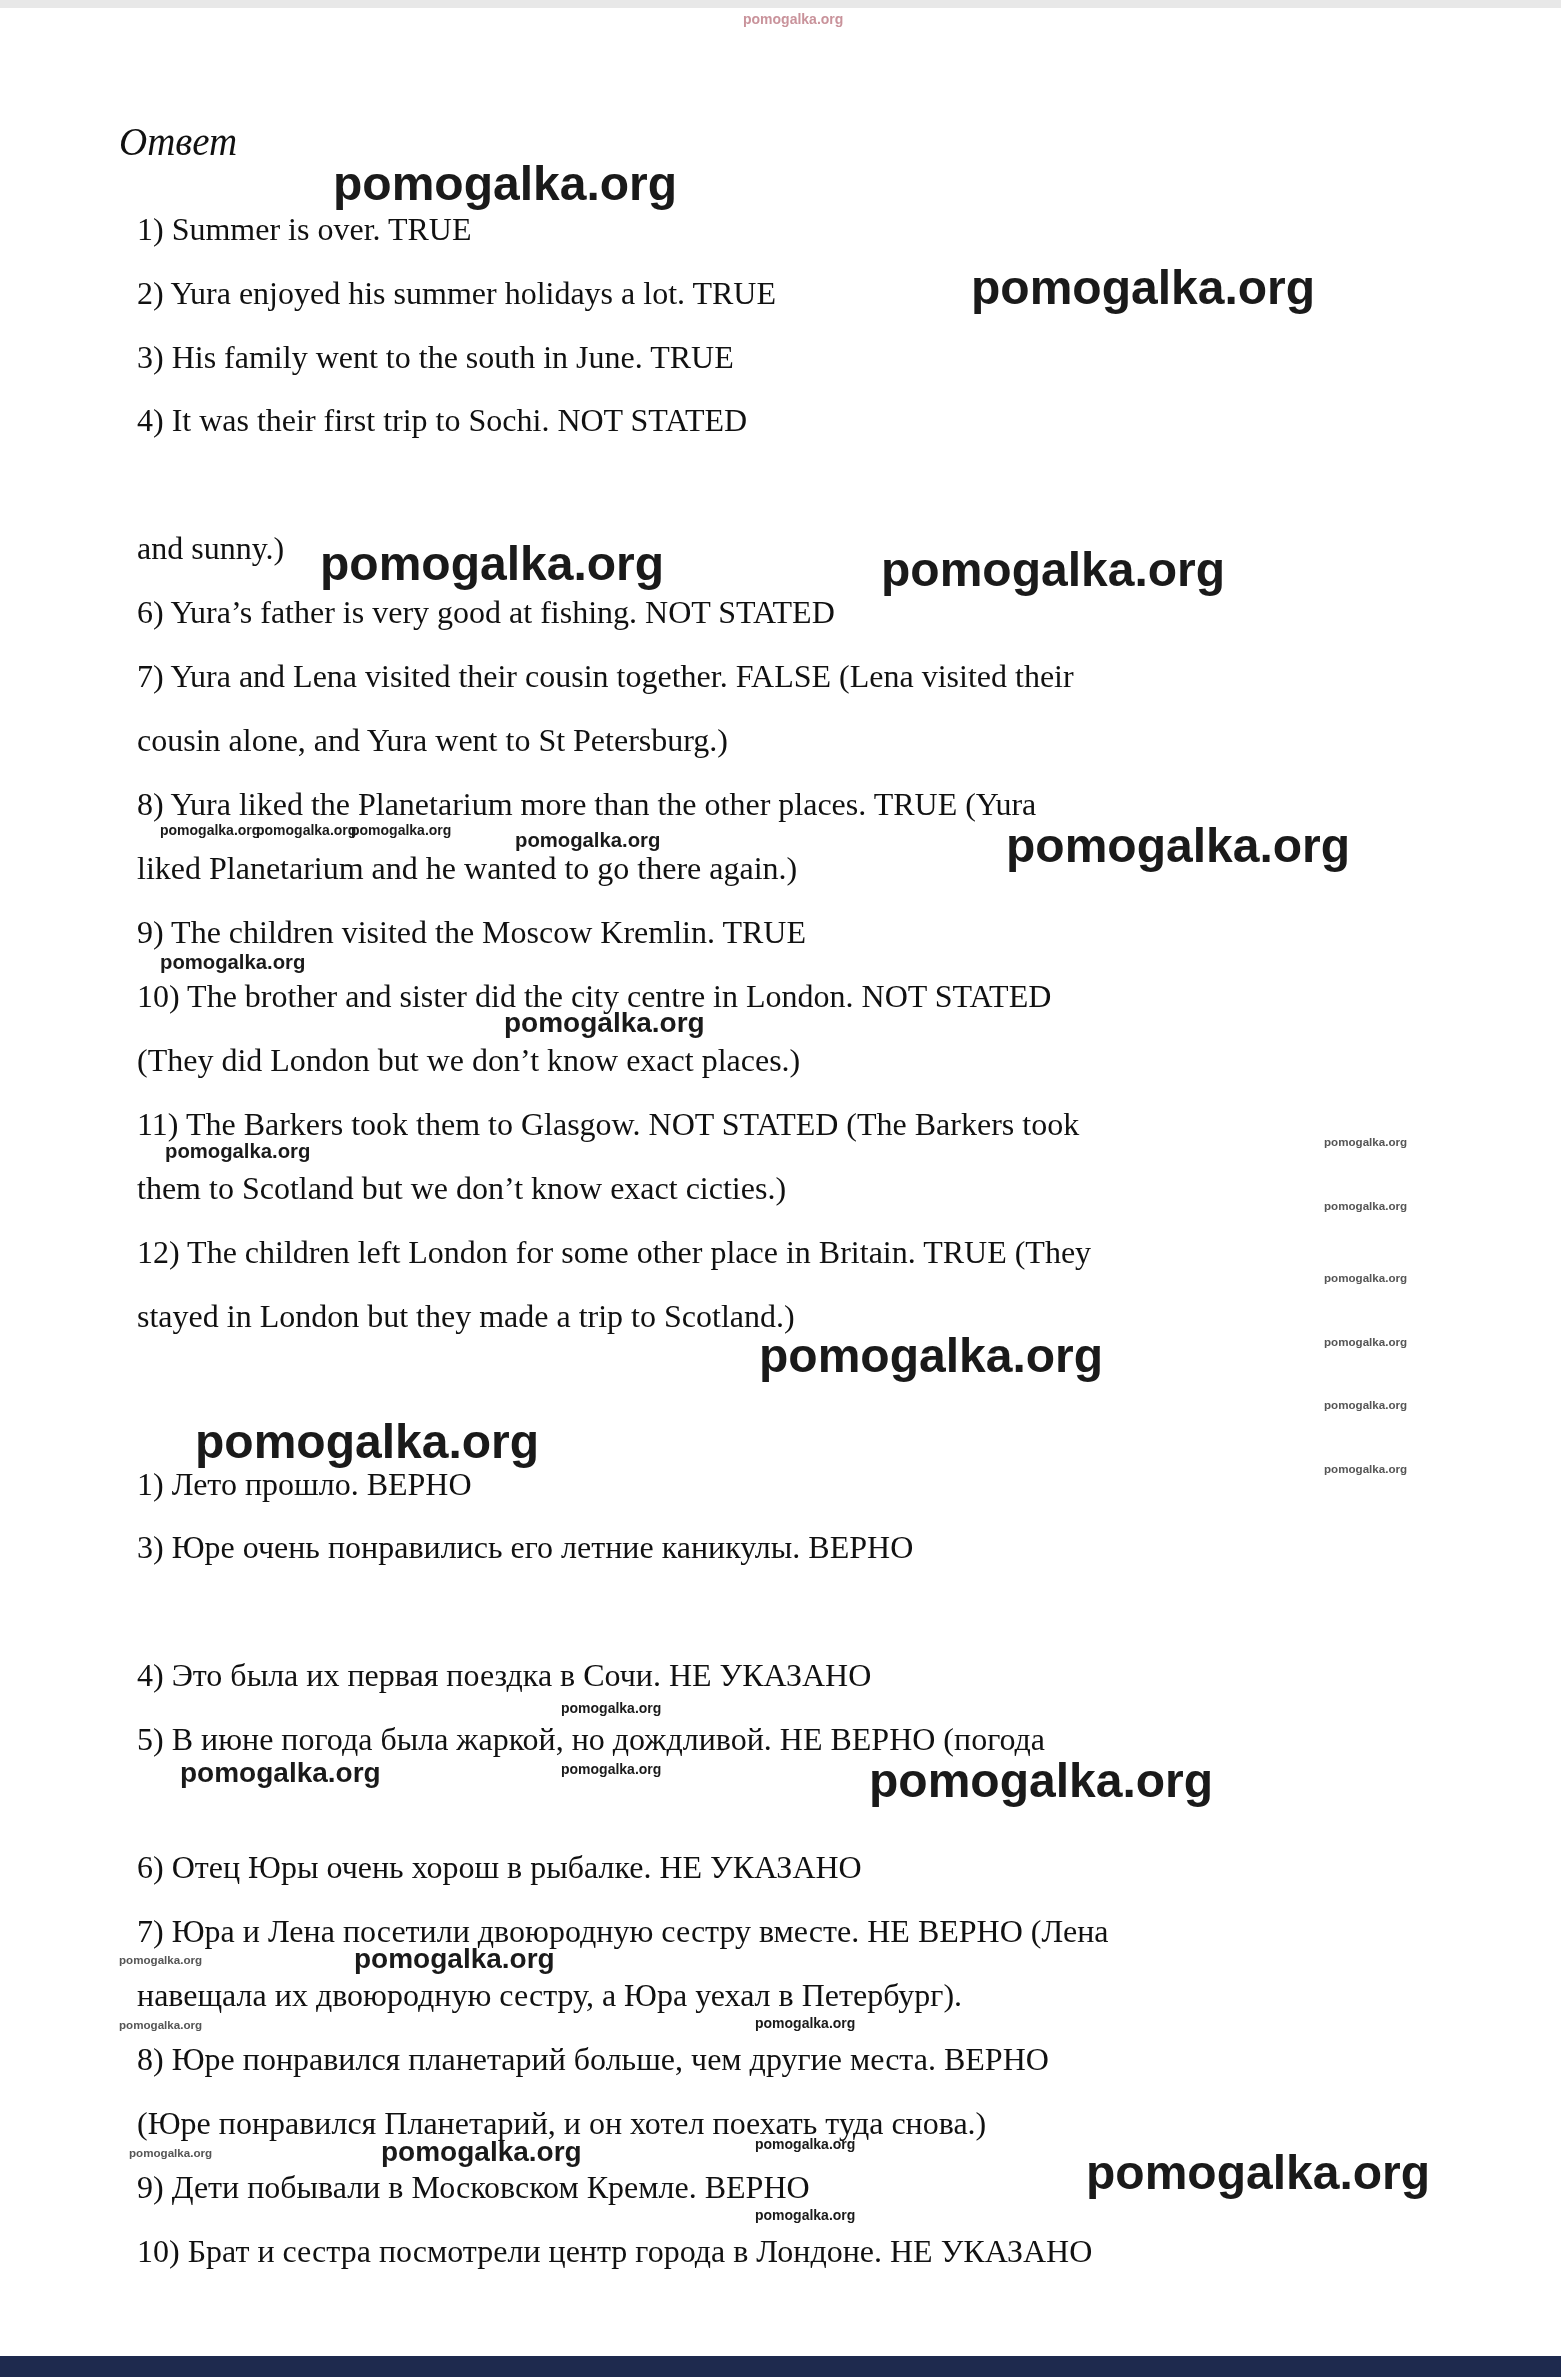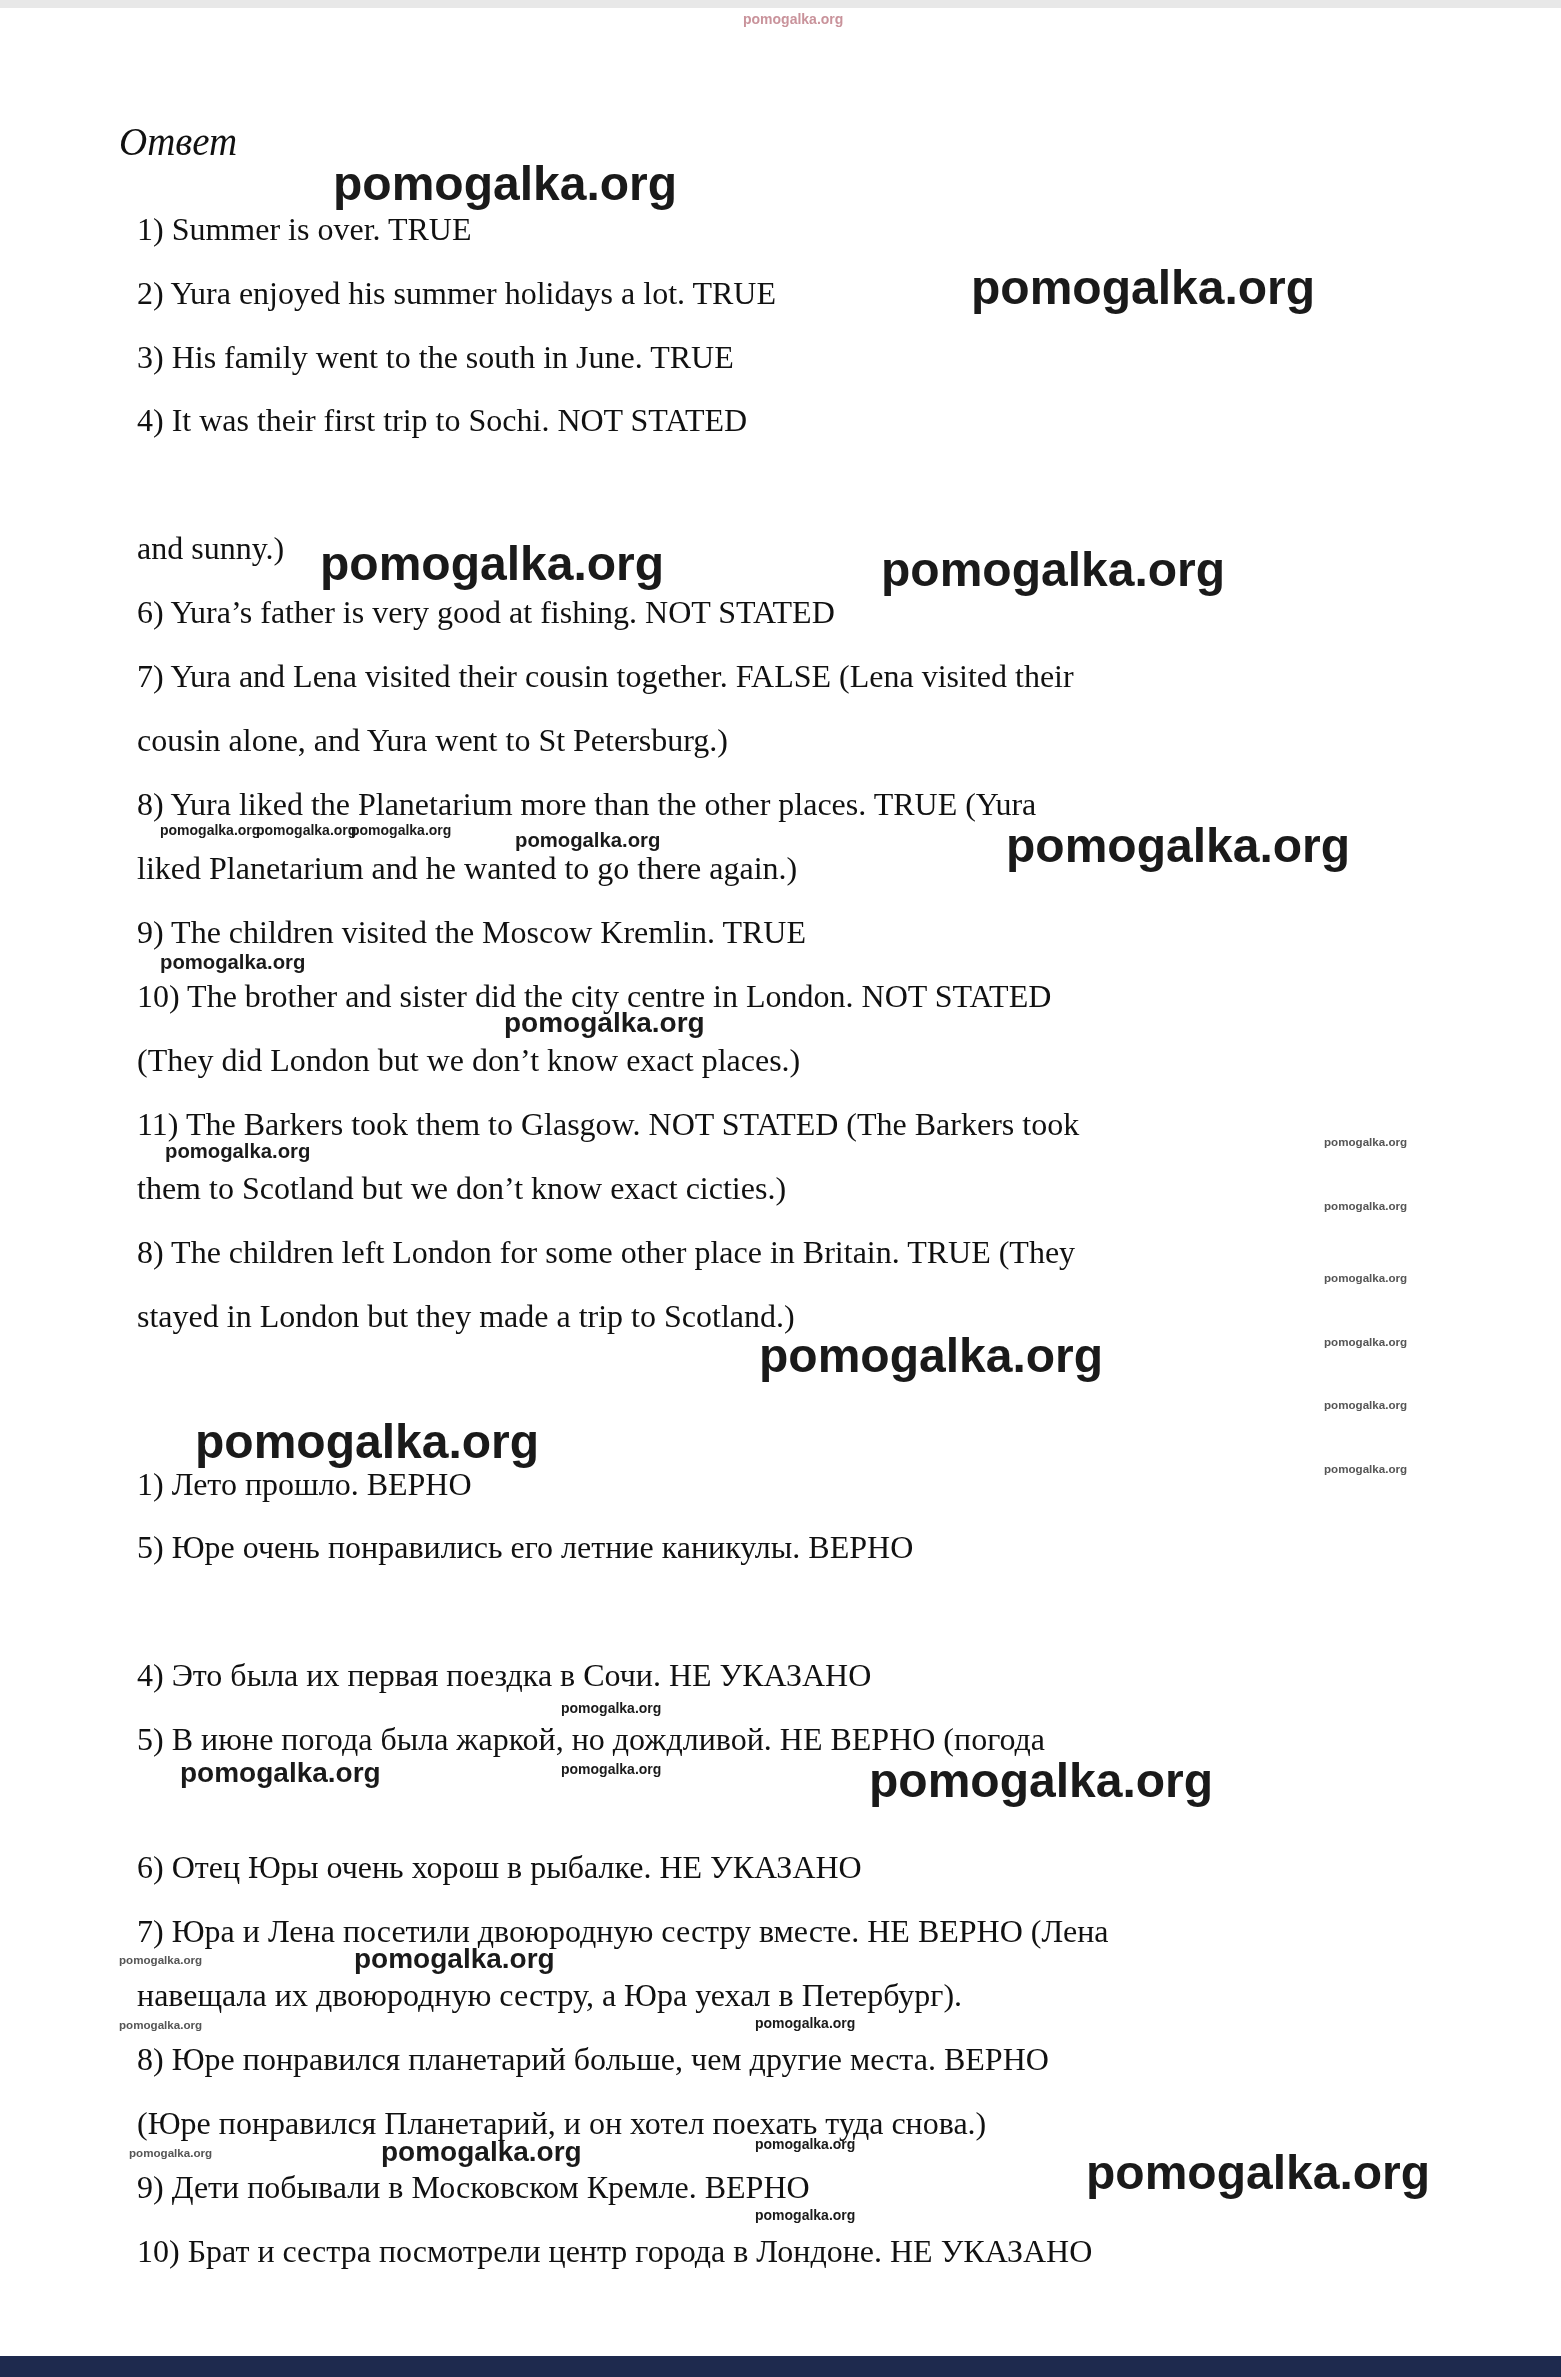--- a/index.html
+++ b/index.html
@@ -104,26 +104,26 @@
   <div class="line" style="top:573px">6) Yura’s father is very good at fishing. NOT STATED</div>
   <div class="line" style="top:637px">7) Yura and Lena visited their cousin together. FALSE (Lena visited their</div>
   <div class="line" style="top:701px">cousin alone, and Yura went to St Petersburg.)</div>
   <div class="line" style="top:765px">8) Yura liked the Planetarium more than the other places. TRUE (Yura</div>
   <div class="line" style="top:829px">liked Planetarium and he wanted to go there again.)</div>
   <div class="line" style="top:893px">9) The children visited the Moscow Kremlin. TRUE</div>
   <div class="line" style="top:957px">10) The brother and sister did the city centre in London. NOT STATED</div>
   <div class="line" style="top:1021px">(They did London but we don’t know exact places.)</div>
   <div class="line" style="top:1085px">11) The Barkers took them to Glasgow. NOT STATED (The Barkers took</div>
   <div class="line" style="top:1149px">them to Scotland but we don’t know exact cicties.)</div>
-  <div class="line" style="top:1213px">8) The children left London for some other place in Britain. TRUE (They</div>
+  <div class="line" style="top:1213px">12) The children left London for some other place in Britain. TRUE (They</div>
   <div class="line" style="top:1277px">stayed in London but they made a trip to Scotland.)</div>
 
 
   <div class="line" style="top:1445px">1) Лето прошло. ВЕРНО</div>
-  <div class="line" style="top:1508px">5) Юре очень понравились его летние каникулы. ВЕРНО</div>
+  <div class="line" style="top:1508px">3) Юре очень понравились его летние каникулы. ВЕРНО</div>
   <div class="line" style="top:1636px">4) Это была их первая поездка в Сочи. НЕ УКАЗАНО</div>
   <div class="line" style="top:1700px">5) В июне погода была жаркой, но дождливой. НЕ ВЕРНО (погода</div>
   <div class="line" style="top:1828px">6) Отец Юры очень хорош в рыбалке. НЕ УКАЗАНО</div>
   <div class="line" style="top:1892px">7) Юра и Лена посетили двоюродную сестру вместе. НЕ ВЕРНО (Лена</div>
   <div class="line" style="top:1956px">навещала их двоюродную сестру, а Юра уехал в Петербург).</div>
   <div class="line" style="top:2020px">8) Юре понравился планетарий больше, чем другие места. ВЕРНО</div>
   <div class="line" style="top:2084px">(Юре понравился Планетарий, и он хотел поехать туда снова.)</div>
   <div class="line" style="top:2148px">9) Дети побывали в Московском Кремле. ВЕРНО</div>
   <div class="line" style="top:2212px">10) Брат и сестра посмотрели центр города в Лондоне. НЕ УКАЗАНО</div>
 

